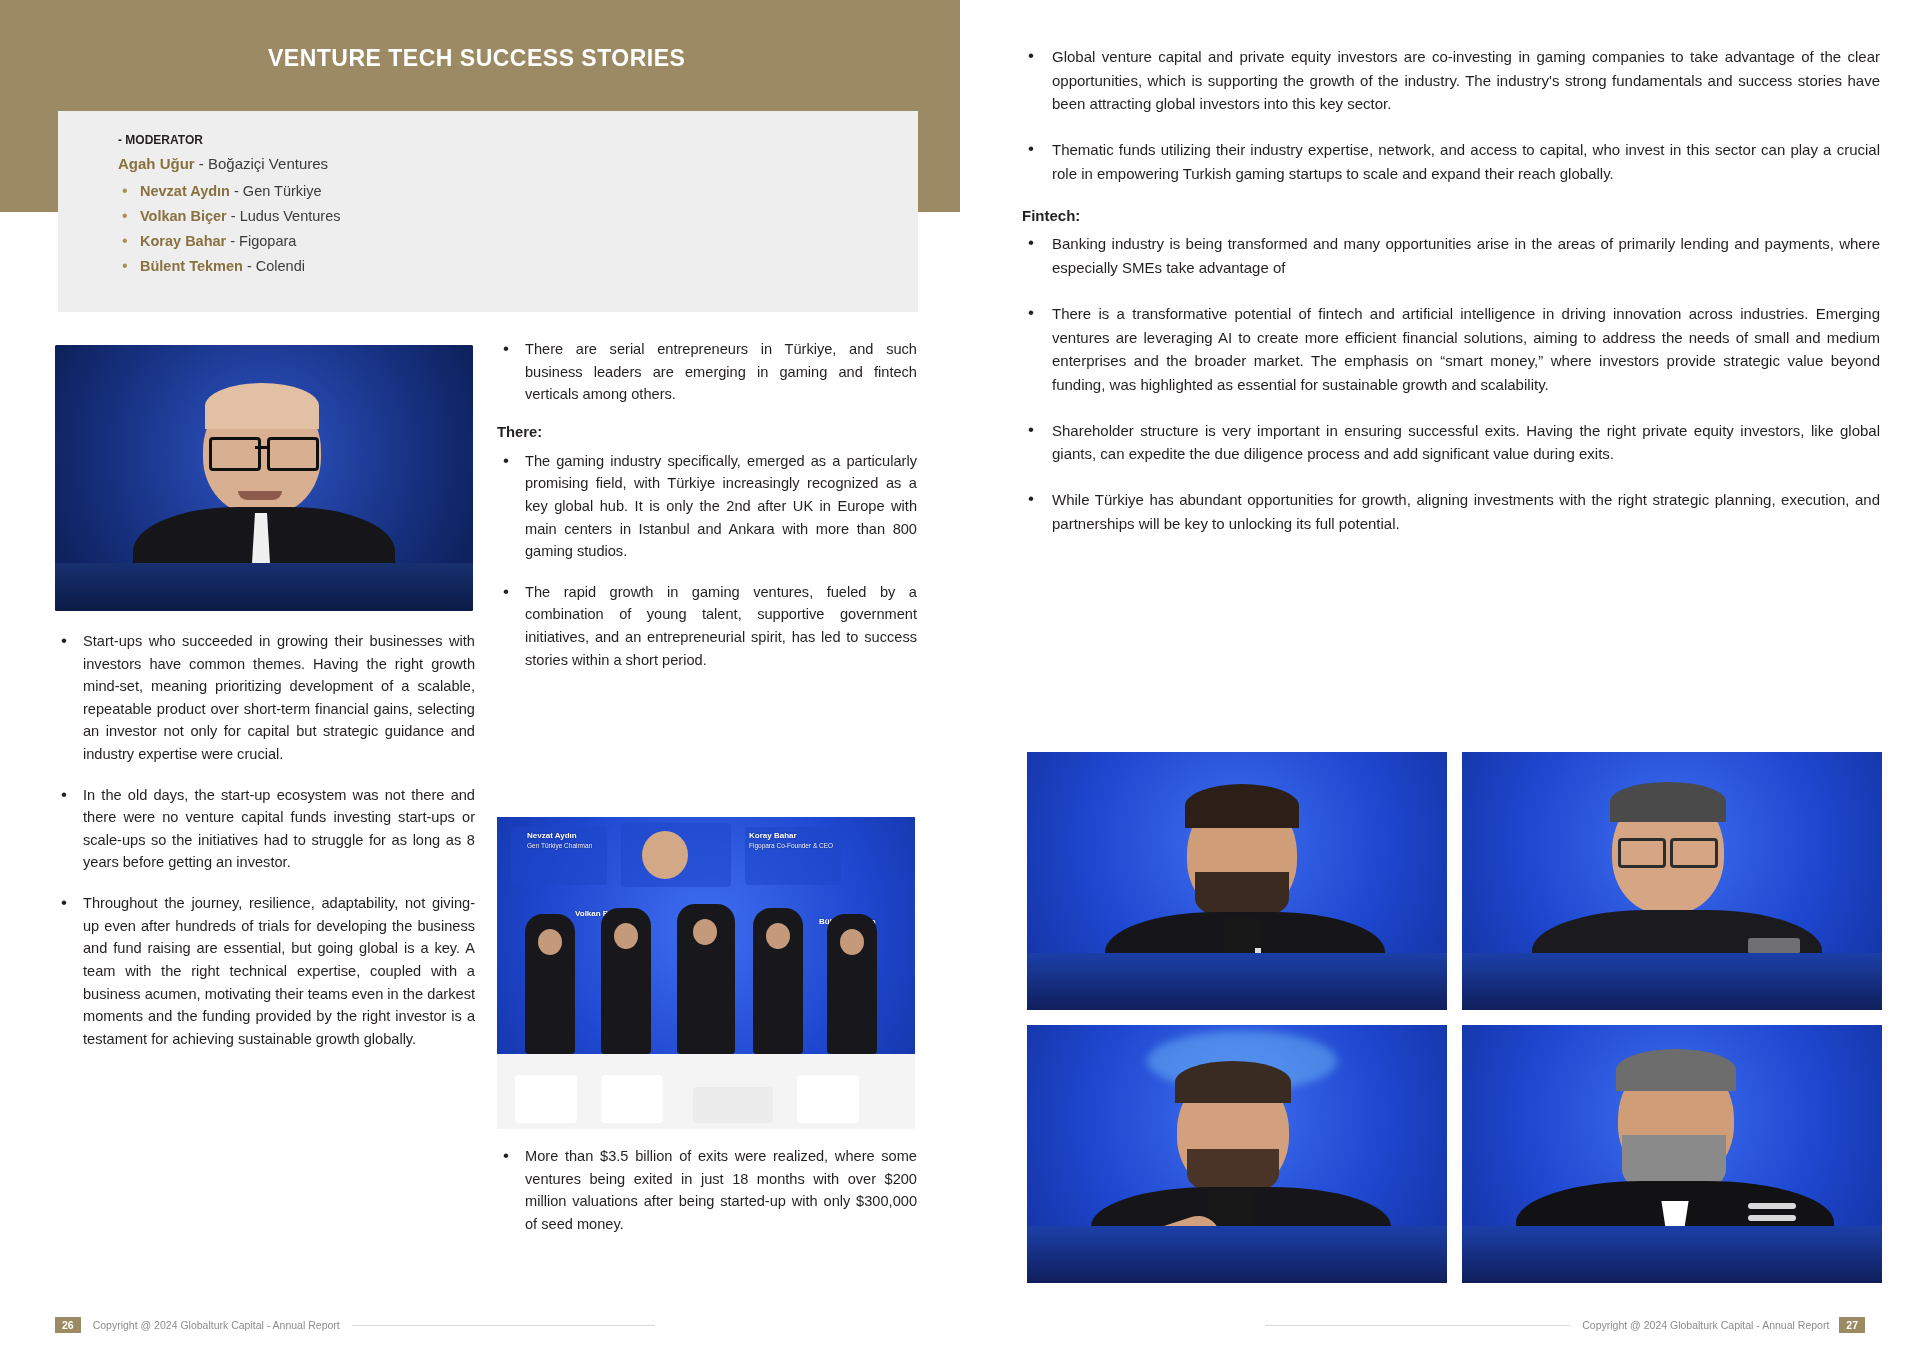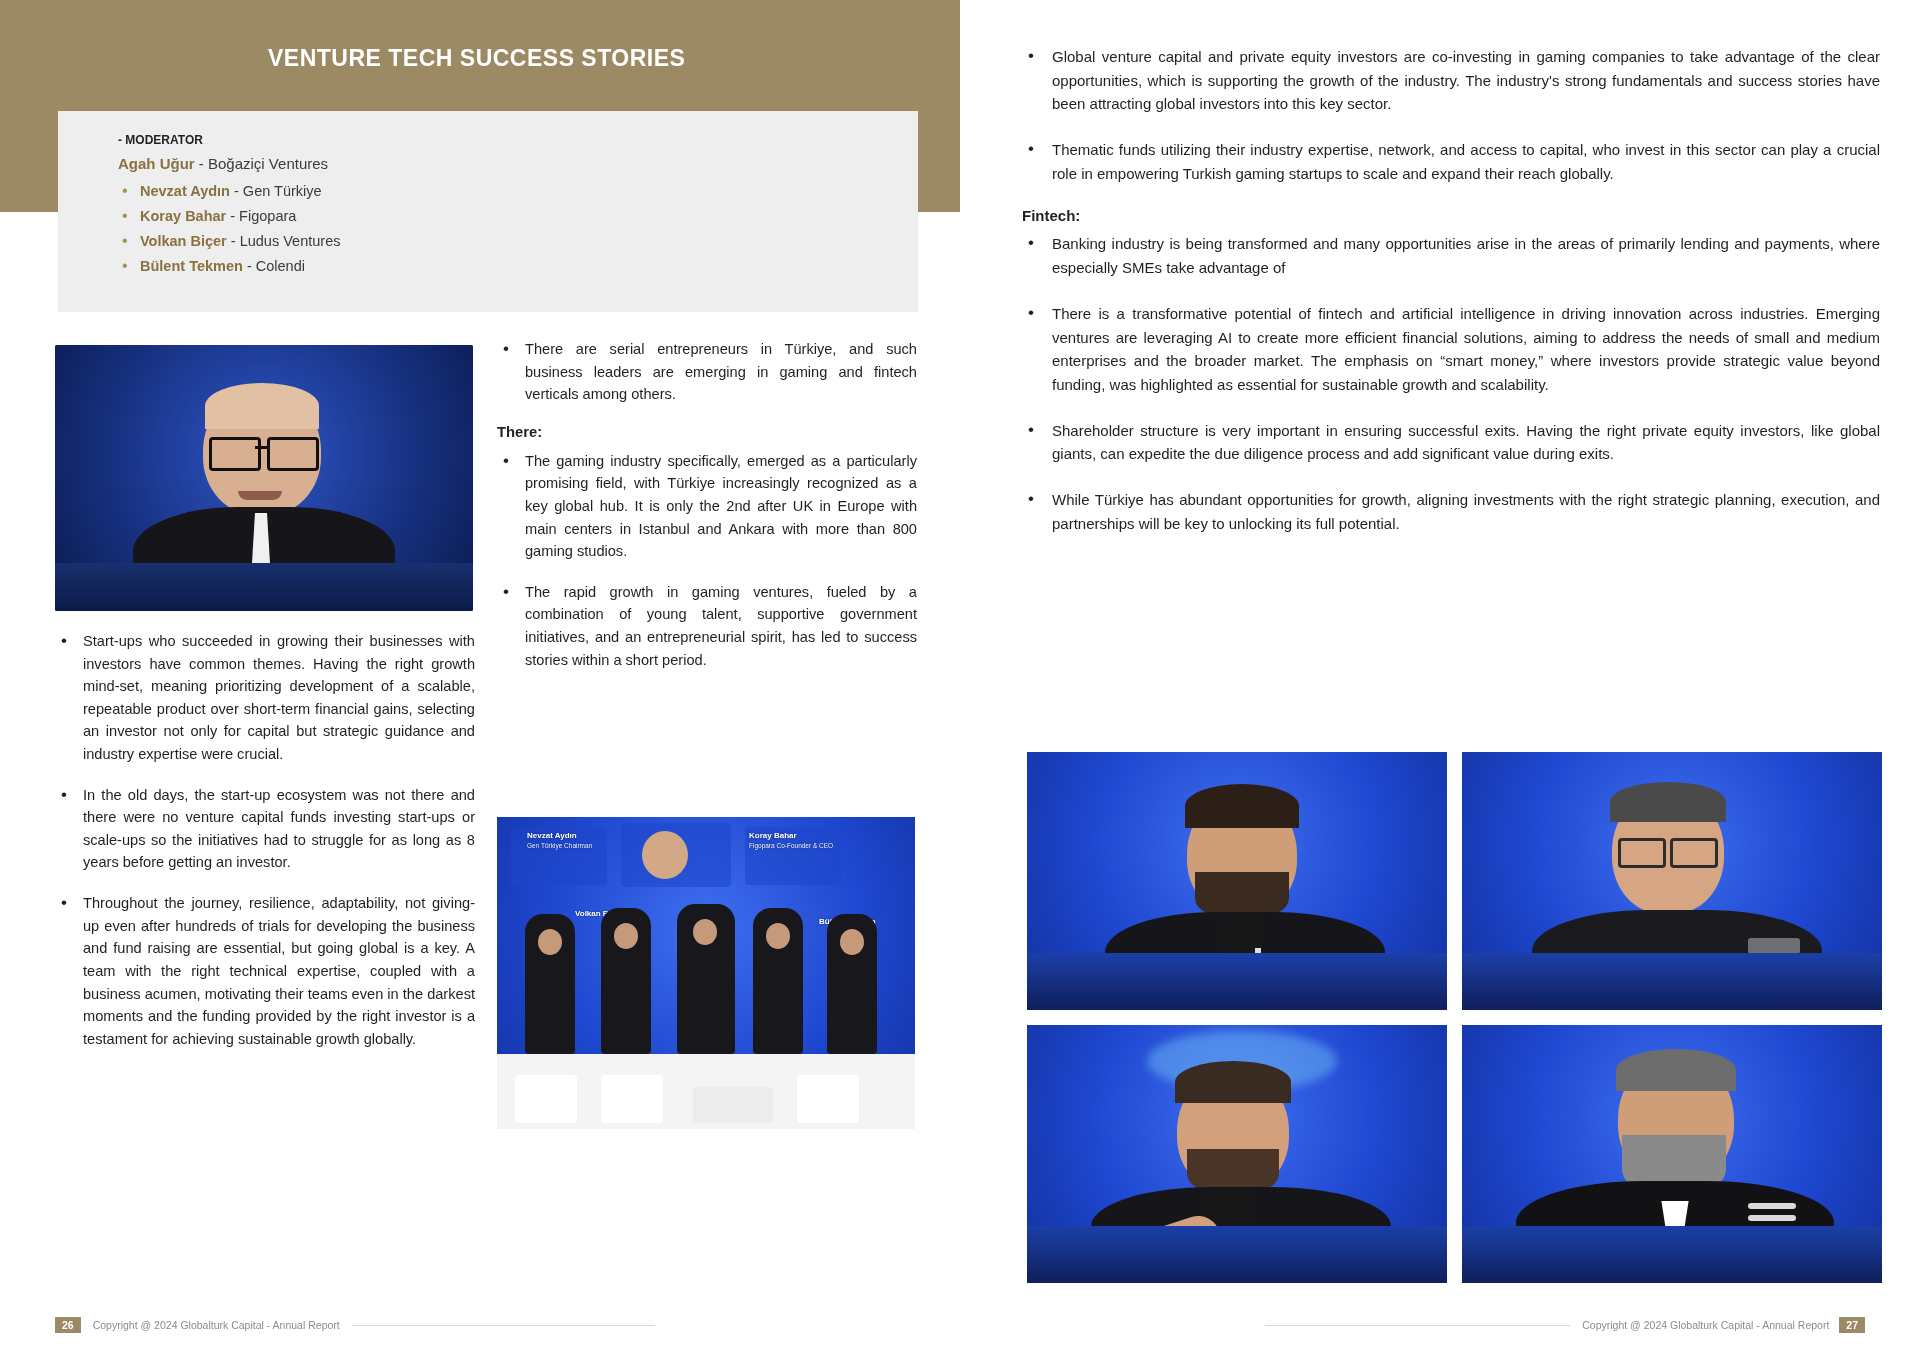--- a/index.html
+++ b/index.html
@@ -331,26 +331,26 @@
       <div class="mod-name-line">
         <span class="mod-name">Agah Uğur</span>
         <span>- Boğaziçi Ventures</span>
       </div>
       <ul class="panelists">
         <li>
           <span class="p-name">Nevzat Aydın</span>
           <span>- Gen Türkiye</span>
         </li>
         <li>
+          <span class="p-name">Volkan Biçer</span>
+          <span>- Ludus Ventures</span>
+        </li>
+        <li>
           <span class="p-name">Koray Bahar</span>
           <span>- Figopara</span>
-        </li>
-        <li>
-          <span class="p-name">Volkan Biçer</span>
-          <span>- Ludus Ventures</span>
         </li>
         <li>
           <span class="p-name">Bülent Tekmen</span>
           <span>- Colendi</span>
         </li>
       </ul>
     </div>
 
     <div class="photo-left">
       <div class="stage-bg"></div>
@@ -417,20 +417,25 @@
       <div class="small-fig" style="left:330px; height:140px;"></div>
       <div class="small-head" style="left:343px; top:112px;"></div>
 
       <div style="position:absolute; left:0; bottom:0; width:100%; height:24%; background:#f4f4f4;"></div>
       <div style="position:absolute; left:18px; bottom:6px; width:62px; height:48px; background:#ffffff; border-radius:4px;"></div>
       <div style="position:absolute; left:104px; bottom:6px; width:62px; height:48px; background:#ffffff; border-radius:4px;"></div>
       <div style="position:absolute; left:196px; bottom:6px; width:80px; height:36px; background:#ececec; border-radius:4px;"></div>
       <div style="position:absolute; left:300px; bottom:6px; width:62px; height:48px; background:#ffffff; border-radius:4px;"></div>
     </div>
 
+    <div class="after-photo-bullets">
+      <ul class="bullets">
+        <li>More than $3.5 billion of exits were realized, where some ventures being exited in just 18 months with over $200 million valuations after being started-up with only $300,000 of seed money.</li>
+      </ul>
+    </div>
 
     <div class="footer footer-left">
       <span class="pagenum">26</span>
       <span>Copyright @ 2024 Globalturk Capital - Annual Report</span>
       <span class="footer-rule"></span>
     </div>
   </div>
 
   <div class="page-right">
     <div class="right-content">

